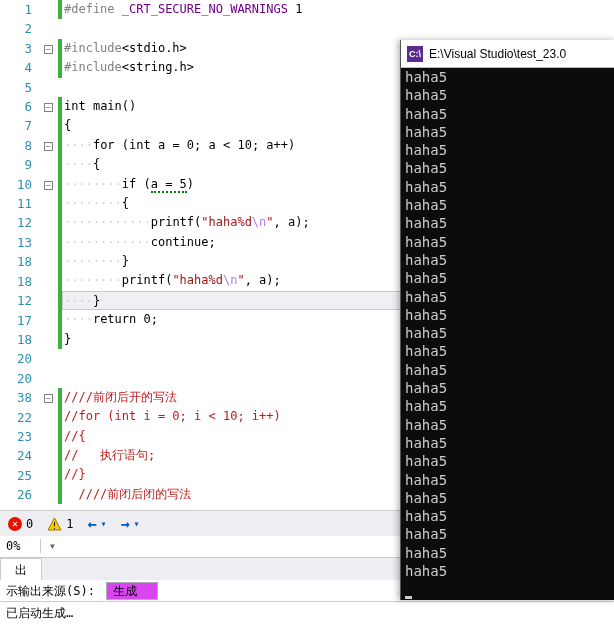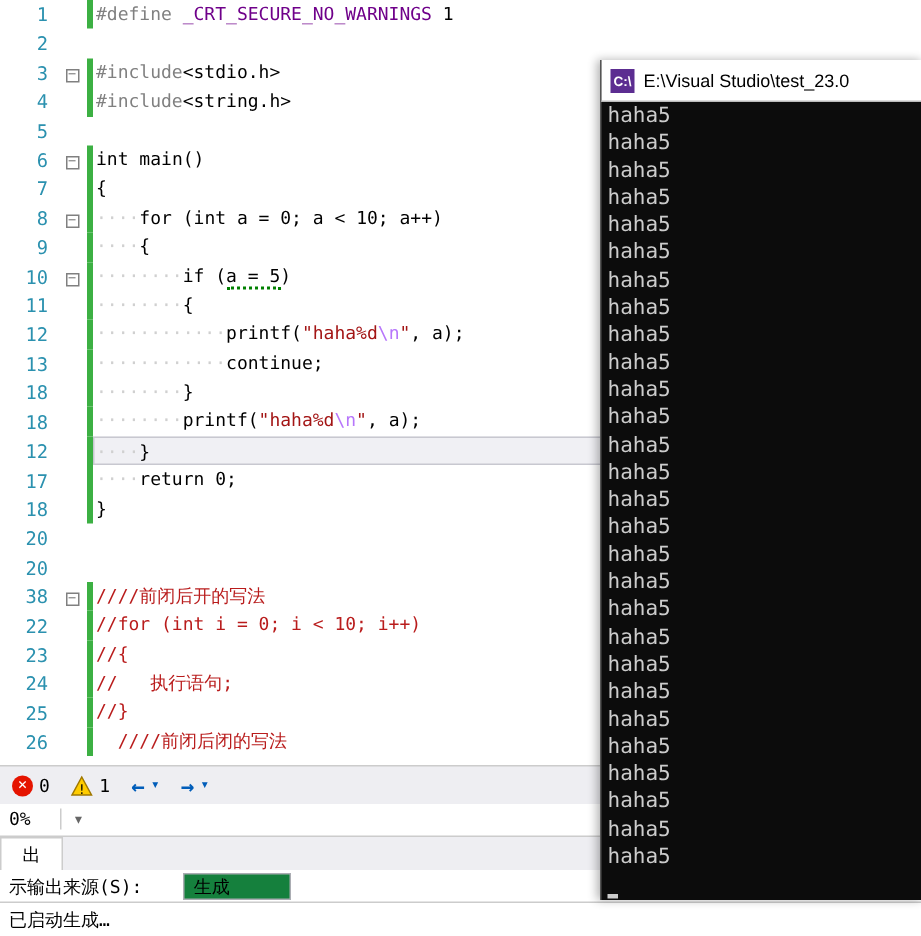--- a/index.html
+++ b/index.html
@@ -323,21 +323,21 @@
 <div class="pct-row">
   <span style="border-right:1px solid #ccc;padding-right:20px">0%</span><span style="color:#666"> ▾</span>
 </div>
 
 <div class="tab-row">
   <span class="tab">出</span>
 </div>
 
 <div class="output-row">
   <span>示输出来源(S):</span>
-  <span style="border:1px solid #abadb3;padding:1px 40px 1px 6px;margin-left:20px;background:#15803d">生成</span>
+  <span style="border:1px solid #abadb3;padding:1px 20px 1px 6px;margin-left:4px;background:#d946ef">生成</span>
 </div>
 
 <div class="build-row">
   <span>已启动生成…</span>
 </div>
 
 <div class="console">
   <div class="console-title">
     <span class="console-icon">C:\</span>
     <span>E:\Visual Studio\test_23.0</span>

